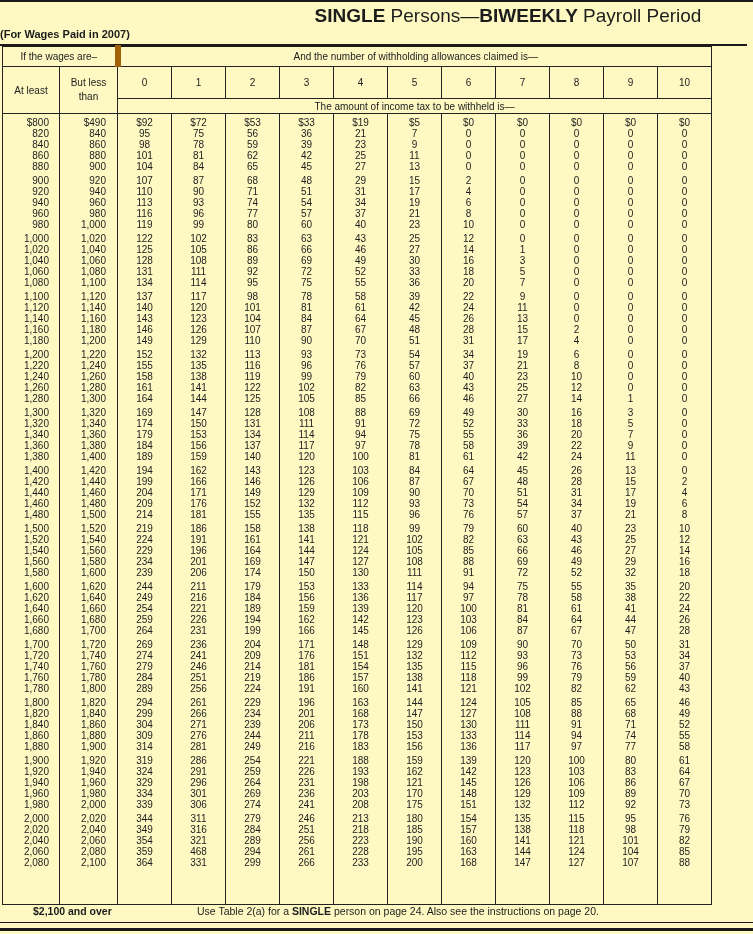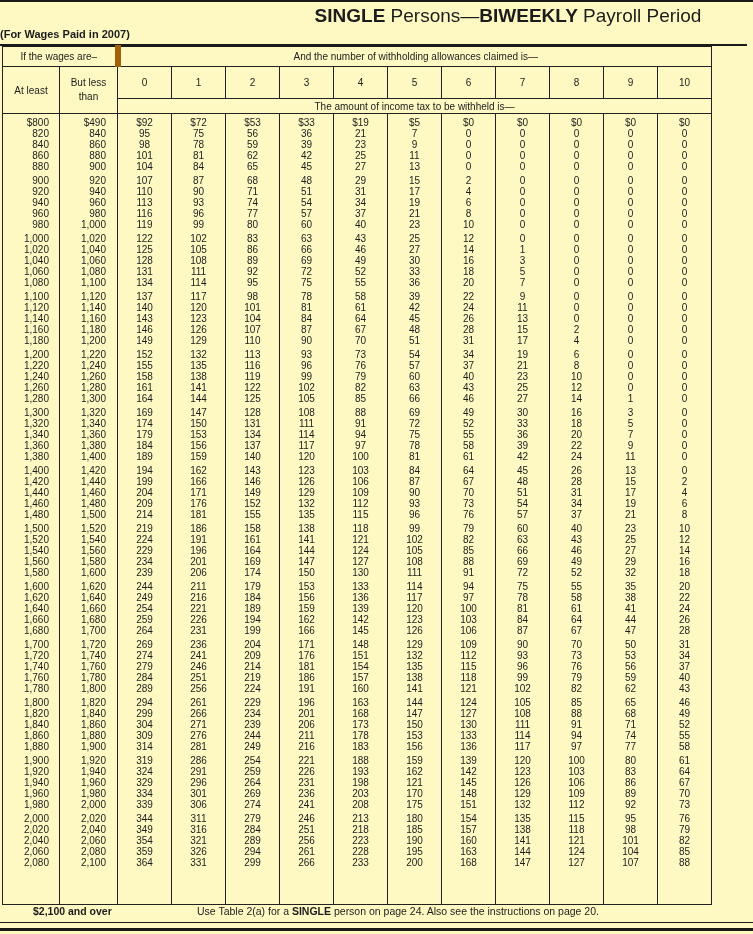--- a/index.html
+++ b/index.html
@@ -1056,21 +1056,21 @@
           <td class="c-amt">160</td>
           <td class="c-amt">141</td>
           <td class="c-amt">121</td>
           <td class="c-amt">101</td>
           <td class="c-amt">82</td>
         </tr>
         <tr>
           <td class="c-al">2,060</td>
           <td class="c-bl">2,080</td>
           <td class="c-amt">359</td>
-          <td class="c-amt">326</td>
+          <td class="c-amt">468</td>
           <td class="c-amt">294</td>
           <td class="c-amt">261</td>
           <td class="c-amt">228</td>
           <td class="c-amt">195</td>
           <td class="c-amt">163</td>
           <td class="c-amt">144</td>
           <td class="c-amt">124</td>
           <td class="c-amt">104</td>
           <td class="c-amt">85</td>
         </tr>

